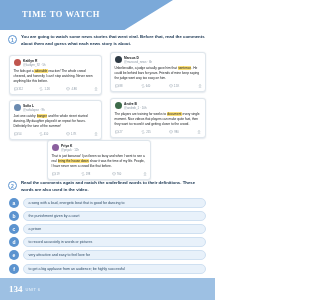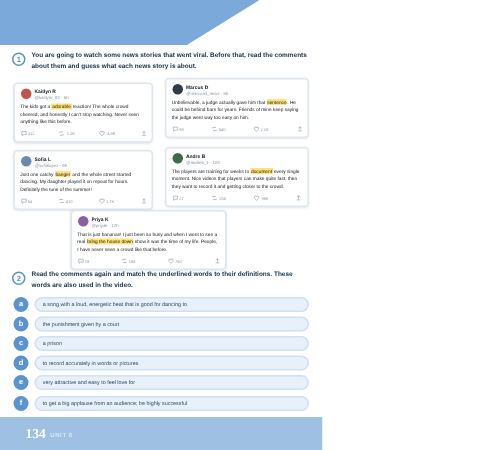--- a/index.html
+++ b/index.html
@@ -82,33 +82,34 @@
     padding:0 5px;
     font-size:3.6px; color:#2c4a66;
   }
 
   
   .footer {
     position:absolute; left:0; bottom:0;
     width:100%; height:22px;
     background:#9dc0e3;
     display:flex; align-items:center; gap:3px;
-    padding-left:17px;
+    padding-left:9px;
   }
   .pagenum {
     font-size:9px; font-weight:bold; color:#ffffff;
     font-family:"Liberation Serif", serif;
   }
   .unitlabel { font-size:4px; color:#f0f6fc; letter-spacing:.4px; }
 </style>
 </head>
 <body>
 
 <div class="header-wrap">
   <div class="banner"></div>
+  <div class="banner-title">TIME TO WATCH</div>
 </div>
 
 <div class="ex-row">
   <div class="ex-num">1</div>
   <div class="ex-text">You are going to watch some news stories that went viral. Before that, read the comments about them and guess what each news story is about.</div>
 </div>
 
 <div class="cards">
 
   <div class="card" style="left:9px;  top:3px;   width:93px;">

